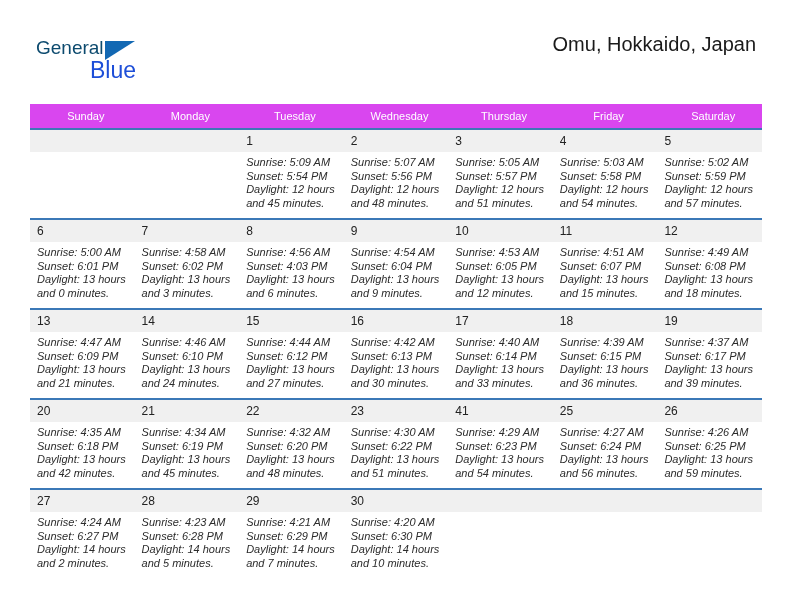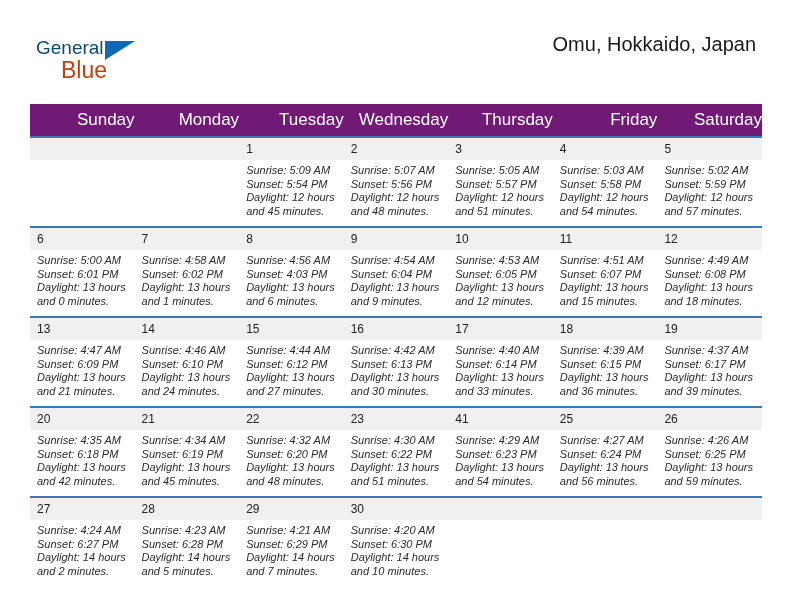--- a/index.html
+++ b/index.html
@@ -38,24 +38,24 @@
   .logo-general {
     font-size: 19px;
     color: #0c4a6e;
     letter-spacing: 0px;
     line-height: 24px;
     display: block;
     font-weight: normal;
   }
   .logo-blue {
     font-size: 23px;
-    color: #c2410c;
+    color: #1d4ed8;
     line-height: 24px;
     display: block;
-    margin-left: 25px;
+    margin-left: 54px;
     margin-top: -2px;
     font-weight: normal;
   }
   .logo-triangle {
     position: absolute;
     left: 69px;
     top: 5px;
     width: 0;
     height: 0;
     border-left: 30px solid #1268b3;
@@ -91,25 +91,25 @@
     left: 30px;
     top: 104px;
     width: 732px;
   }
   table.cal-table {
     border-collapse: collapse;
     width: 732px;
     table-layout: fixed;
   }
   table.cal-table th {
-    background: #701a75;
+    background: #d946ef;
     color: #ffffff;
-    font-size: 17px;
+    font-size: 11px;
     font-weight: normal;
-    text-align: right;
+    text-align: center;
     padding: 6px 0 6px 7px;
     height: 12px;
     border: none;
   }
   table.cal-table td {
     vertical-align: top;
     padding: 0;
     border: none;
     border-top: 2px solid #3b78b7;
     height: 88px;
@@ -236,21 +236,21 @@
                 <div>Daylight: 13 hours</div>
                 <div>and 0 minutes.</div>
               </div>
             </td>
             <td class="filled">
               <div class="daynum">7</div>
               <div class="details">
                 <div>Sunrise: 4:58 AM</div>
                 <div>Sunset: 6:02 PM</div>
                 <div>Daylight: 13 hours</div>
-                <div>and 1 minutes.</div>
+                <div>and 3 minutes.</div>
               </div>
             </td>
             <td class="filled">
               <div class="daynum">8</div>
               <div class="details">
                 <div>Sunrise: 4:56 AM</div>
                 <div>Sunset: 4:03 PM</div>
                 <div>Daylight: 13 hours</div>
                 <div>and 6 minutes.</div>
               </div>

